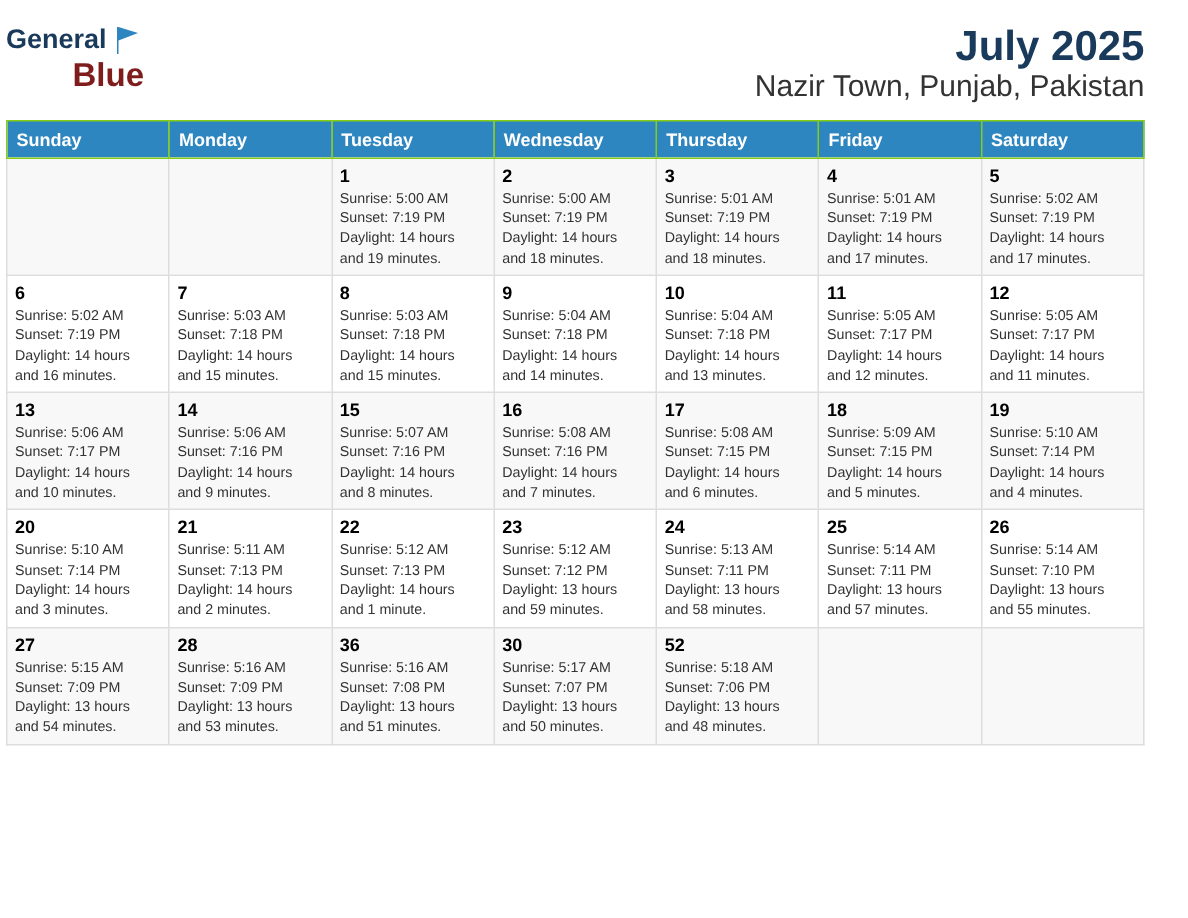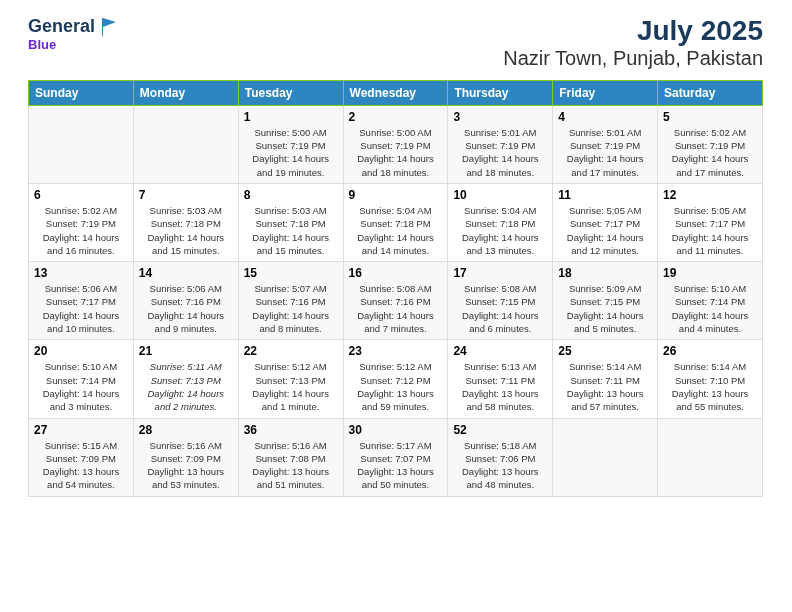--- a/index.html
+++ b/index.html
@@ -5,21 +5,21 @@
     * { box-sizing: border-box; margin: 0; padding: 0; }
     body {
       font-family: Arial, sans-serif;
       background: #fff;
       width: 792px;
       height: 612px;
       overflow: hidden;
     }
     .page {
       width: 783px;
-      padding: 16px 20px 10px 28px;
+      padding: 16px 20px 10px 4px;
     }
     .header {
       display: flex;
       justify-content: space-between;
       align-items: flex-start;
       margin-bottom: 10px;
     }
     .logo {
       display: flex;
       align-items: center;
@@ -71,37 +71,36 @@
     .day-num {
       font-weight: bold;
       font-size: 12px;
       display: block;
       margin-bottom: 2px;
     }
     .cell-info {
       font-size: 9.5px;
       color: #333;
       line-height: 1.4;
-      text-align: center;
     }
   </style>
 </head>
 <body>
 
 <div class="page">
   <div class="header">
     <div class="logo">
       <div>
         <div style="display:flex;align-items:center;">
           <div style="font-size:18px;font-weight:bold;color:#1a3a5c;line-height:1.1;">General</div>
           <svg class="logo-icon" viewBox="0 0 22 22">
             <polygon points="4,2 4,20 5,20 5,11 18,6 5,2" fill="#2e86c1"></polygon>
           </svg>
         </div>
-        <div style="font-size:13px;font-weight:bold;color:#6d28d9;line-height:1.1;">Blue</div>
+        <div style="font-size:22px;font-weight:bold;color:#7f1d1d;line-height:1.1;text-align:right;">Blue</div>
       </div>
     </div>
     <div class="title-block">
       <div class="main-title">July 2025</div>
       <div class="subtitle">Nazir Town, Punjab, Pakistan</div>
     </div>
   </div>
 
   <table>
     <thead>
@@ -260,21 +259,21 @@
         <tr>
           <td>
             <span class="day-num">20</span>
             <div class="cell-info" style="white-space: pre-line;">Sunrise: 5:10 AM
 Sunset: 7:14 PM
 Daylight: 14 hours
 and 3 minutes.</div>
           </td>
           <td>
             <span class="day-num">21</span>
-            <div class="cell-info" style="white-space: pre-line; font-style: italic;">Sunrise: 5:11 AM
+            <div class="cell-info" style="white-space: pre-line;">Sunrise: 5:11 AM
 Sunset: 7:13 PM
 Daylight: 14 hours
 and 2 minutes.</div>
           </td>
           <td>
             <span class="day-num">22</span>
             <div class="cell-info" style="white-space: pre-line;">Sunrise: 5:12 AM
 Sunset: 7:13 PM
 Daylight: 14 hours
 and 1 minute.</div>

